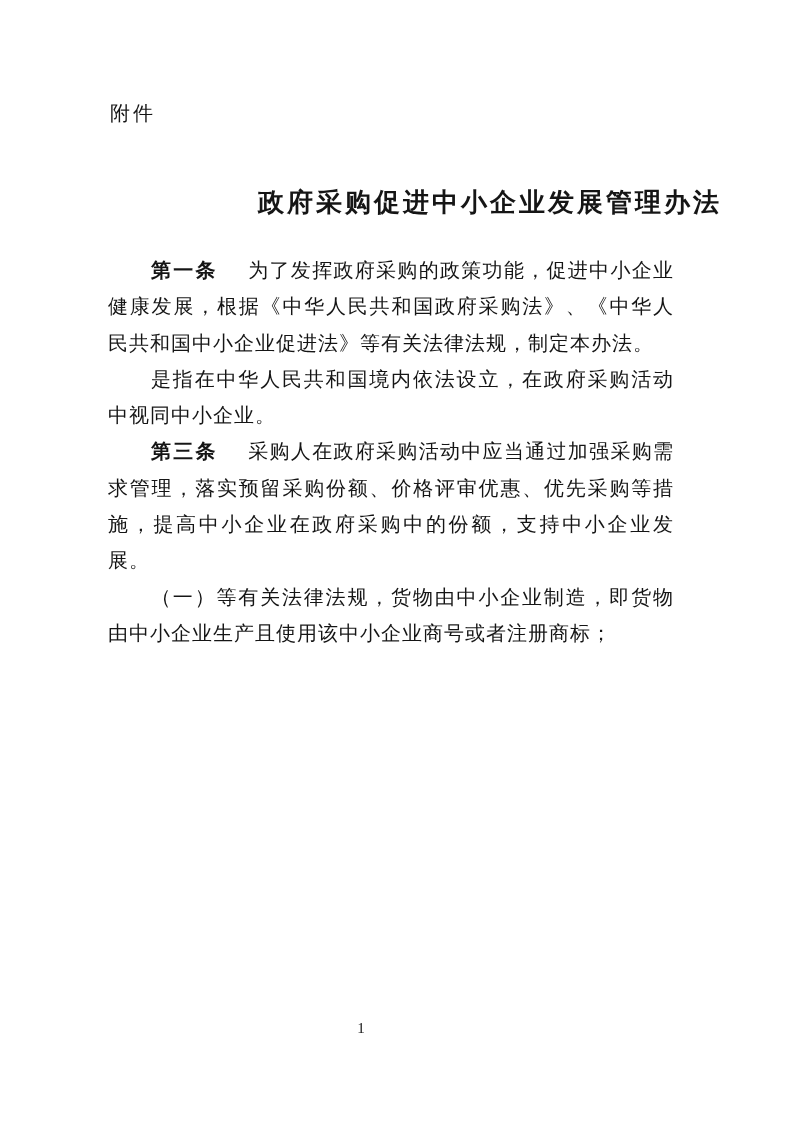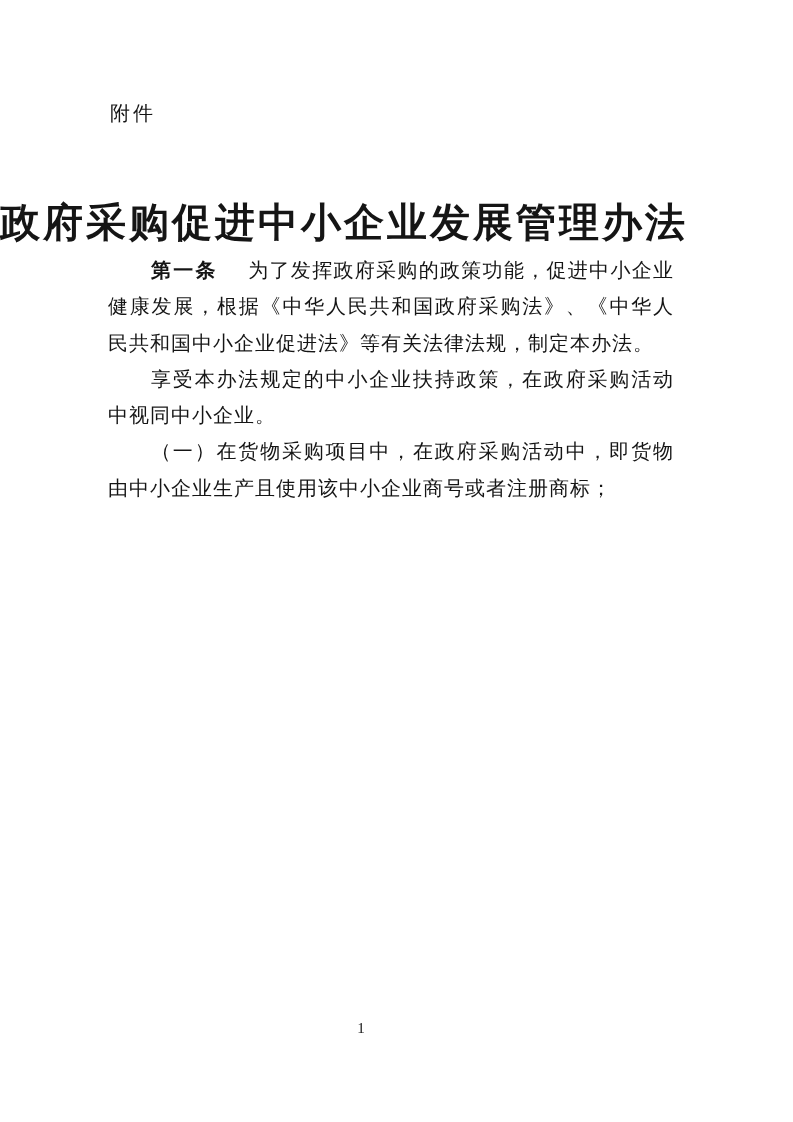--- a/index.html
+++ b/index.html
@@ -21,24 +21,24 @@
     top: 100px;
     left: 110px;
     font-size: 20px;
     letter-spacing: 3px;
   }
   .doc-title {
     position: absolute;
     top: 168px;
     left: 0;
     width: 100%;
-    text-align: left;
+    text-align: right;
     font-family: "Liberation Sans", "DejaVu Sans", sans-serif;
     font-weight: 700;
-    font-size: 40px;
+    font-size: 26px;
     letter-spacing: 3px;
   }
   .doc-body {
     position: absolute;
     top: 252px;
     left: 108px;
     width: 566px;
     font-size: 20px;
     line-height: 36.3px;
     letter-spacing: 1px;
@@ -68,18 +68,19 @@
 </head>
 <body>
 
 <div class="page">
   <div class="attachment">附件</div>
 
   <h1 class="doc-title">政府采购促进中小企业发展管理办法</h1>
 
   <div class="doc-body">
       <p class="para"><b class="article">第一条</b>　为了发挥政府采购的政策功能，促进中小企业健康发展，根据《中华人民共和国政府采购法》、《中华人民共和国中小企业促进法》等有关法律法规，制定本办法。</p>
-      <p class="para">享受本办法规定的中小企业扶持政策，在政府采购活动中视同中小企业。</p>
-      <p class="para">（一）在货物采购项目中，在政府采购活动中，即货物由中小企业生产且使用该中小企业商号或者注册商标；</p>
+      <p class="para">是指在中华人民共和国境内依法设立，在政府采购活动中视同中小企业。</p>
+      <p class="para"><b class="article">第三条</b>　采购人在政府采购活动中应当通过加强采购需求管理，落实预留采购份额、价格评审优惠、优先采购等措施，提高中小企业在政府采购中的份额，支持中小企业发展。</p>
+      <p class="para">（一）等有关法律法规，货物由中小企业制造，即货物由中小企业生产且使用该中小企业商号或者注册商标；</p>
     </div>
 
   <div class="page-number">1</div>
 </div>
 
 </body></html>

